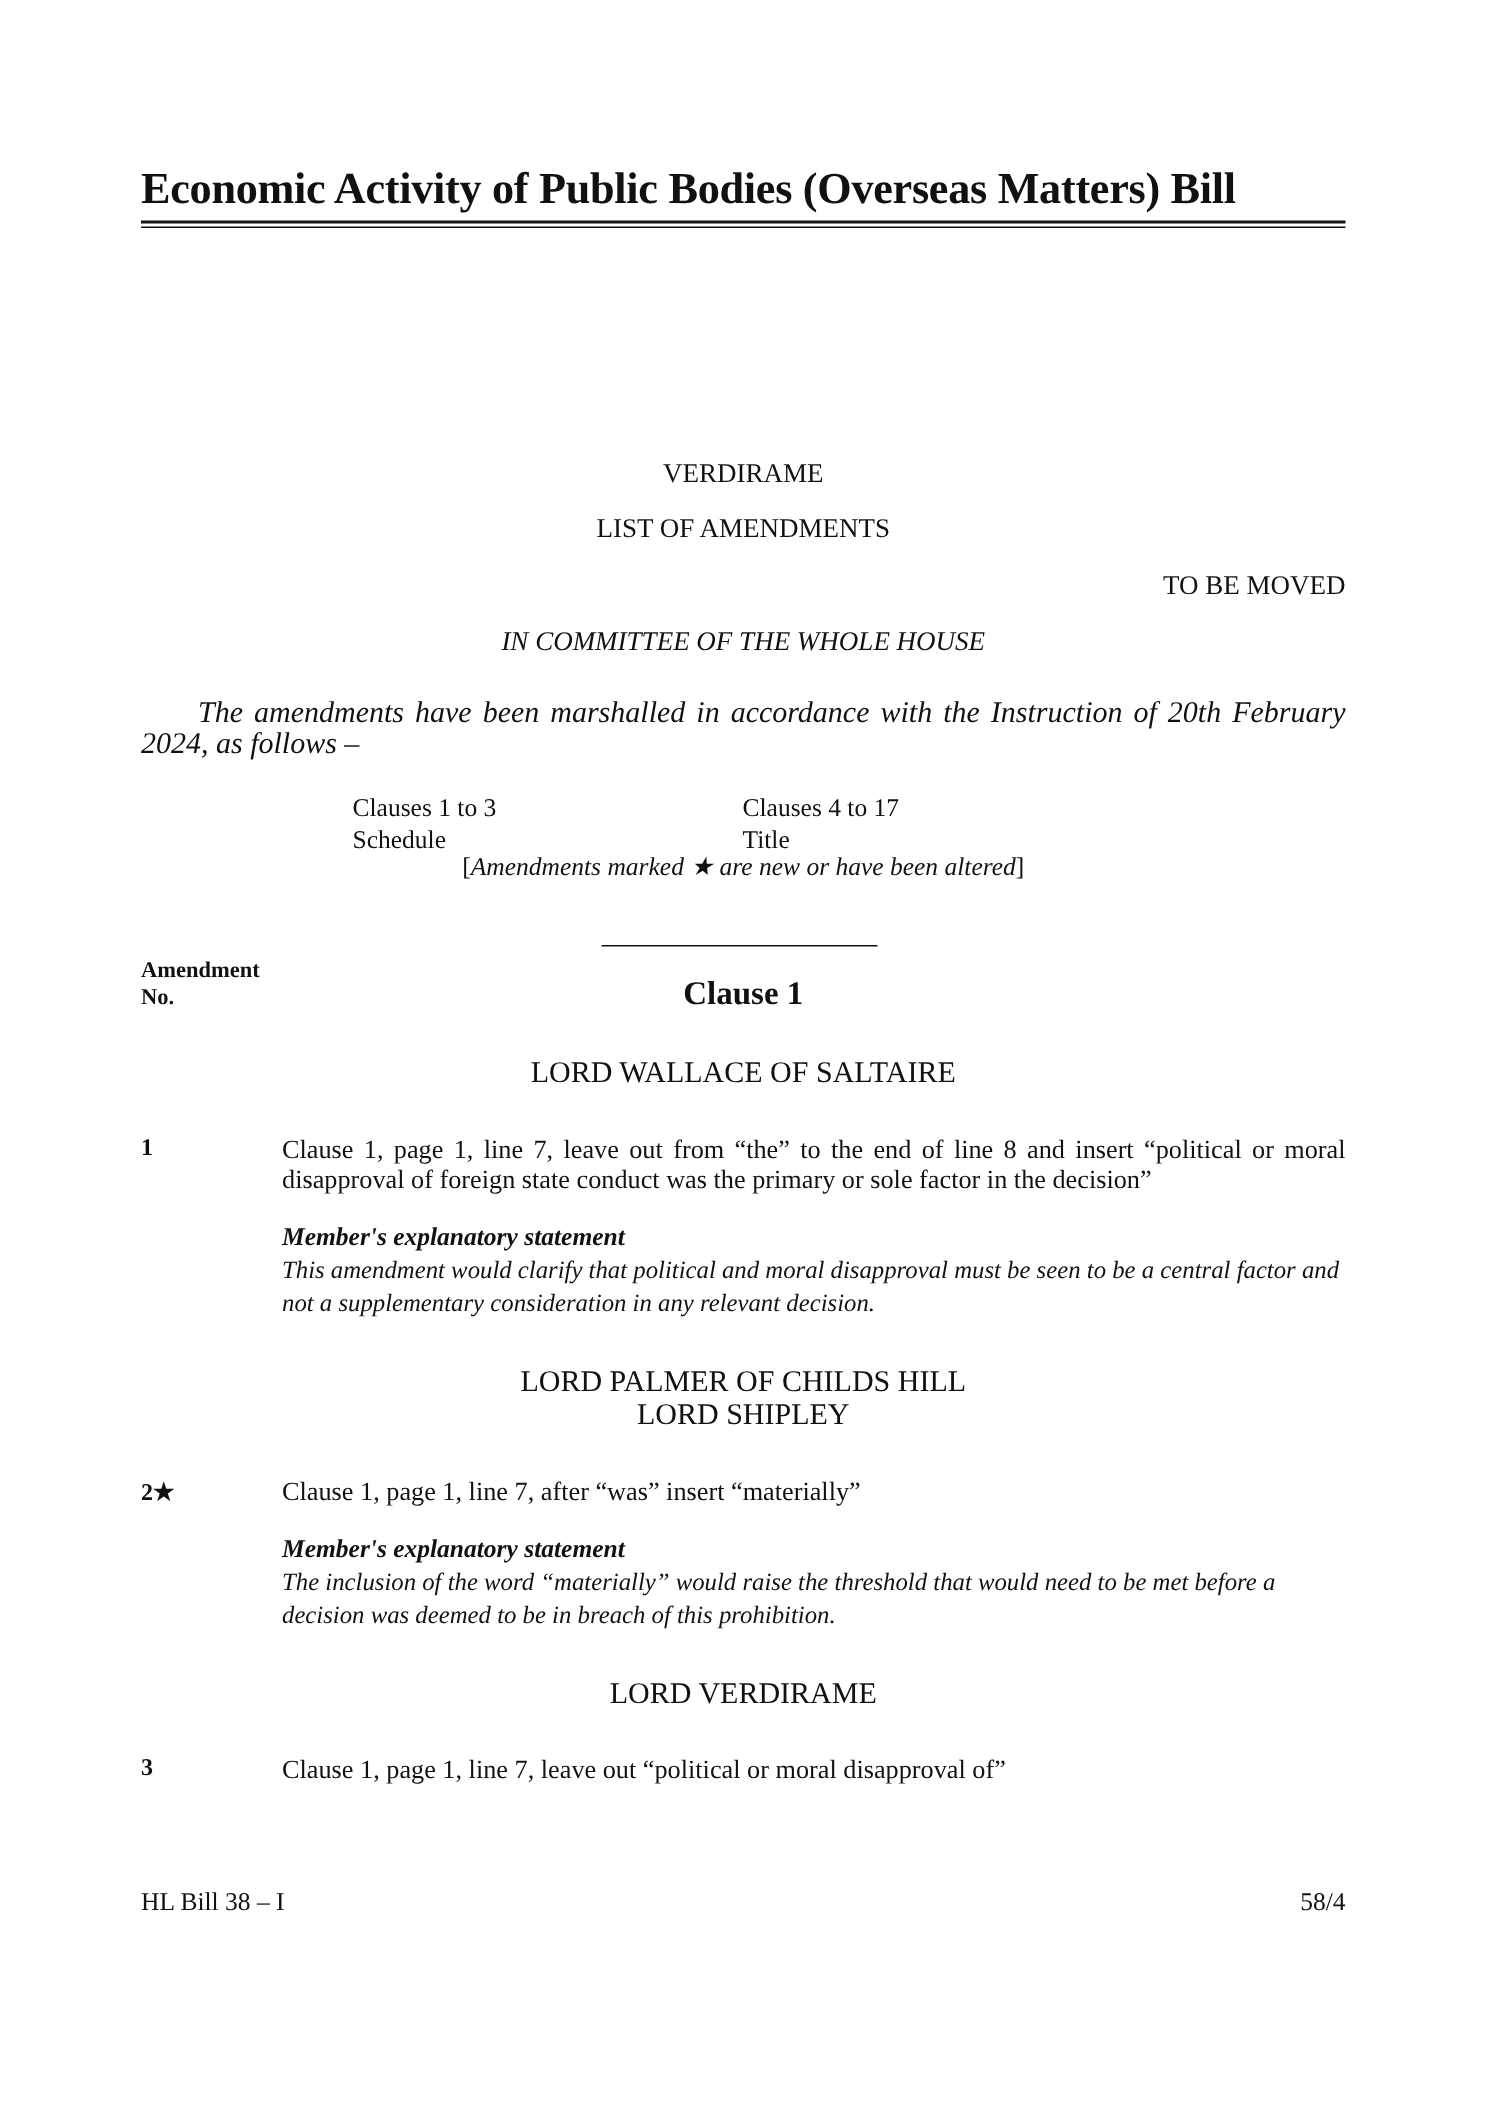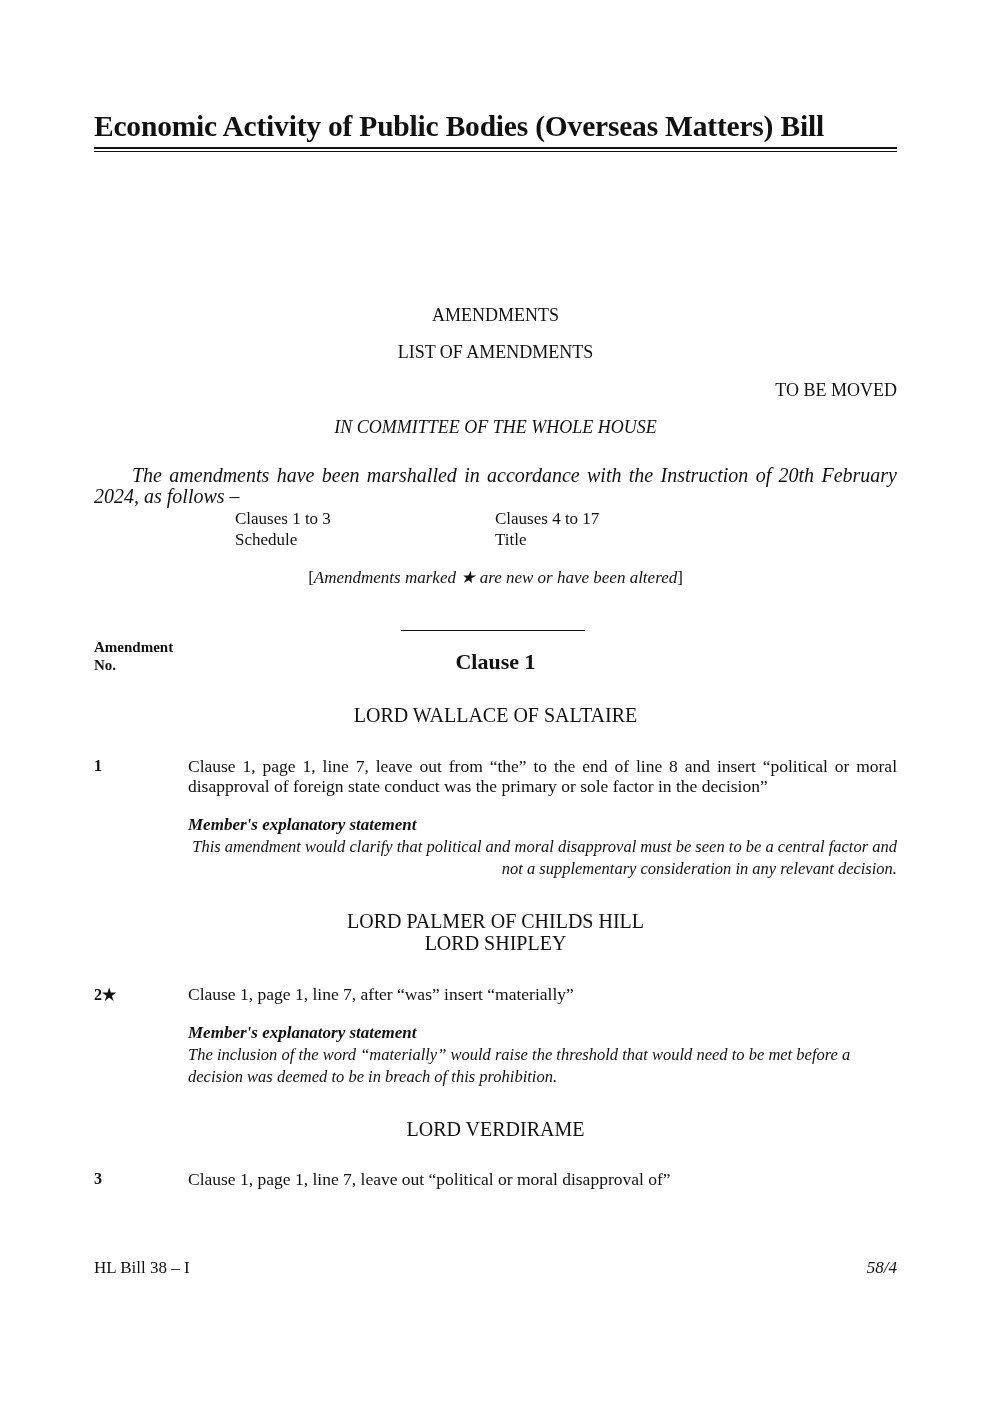--- a/index.html
+++ b/index.html
@@ -14,21 +14,21 @@
       font-size: 29.5px; font-weight: bold; white-space: nowrap;
       letter-spacing: -0.2px; line-height: 40px;
     }
     .rule-thick { left: 94px; top: 147px; width: 803px; height: 2px; background: #111; }
     .rule-thin { left: 94px; top: 151px; width: 803px; height: 1px; background: #111; }
     .center { left: 94px; width: 803px; text-align: center; font-size: 18px; }
     .instr {
       left: 94px; top: 465px; width: 803px; font-size: 20px; font-style: italic;
       line-height: 21px; text-align: justify; text-indent: 38px;
     }
-    .clauses-grid { font-size: 17px; line-height: 21px; }
+    .clauses-grid { font-size: 17px; line-height: 21px; margin-top: 20px; }
     .marked { left: 94px; top: 567px; width: 803px; text-align: center; font-size: 17px; }
     .marked i { font-style: italic; }
     .short-rule { left: 401px; top: 630px; width: 184px; height: 1px; background: #111; }
     .amd-no-head { left: 94px; top: 638px; font-size: 15px; font-weight: bold; line-height: 18px; }
     .clause-head { left: 94px; top: 649px; width: 803px; text-align: center; font-size: 22px; font-weight: bold; }
     .member { font-size: 20px; text-align: center; left: 94px; width: 803px; line-height: 22px; }
     .amd-num { left: 94px; font-size: 16px; font-weight: bold; }
     .amd-text { left: 188px; width: 709px; font-size: 17.5px; line-height: 20px; text-align: justify; }
     .expl-head { left: 188px; font-size: 17px; font-weight: bold; font-style: italic; }
     .expl-body { left: 188px; width: 709px; font-size: 16.5px; font-style: italic; line-height: 22px; }
@@ -36,21 +36,21 @@
   </style>
 </head>
 <body>
 
 <div>
 
   <div class="abs title">Economic Activity of Public Bodies (Overseas Matters) Bill</div>
   <div class="abs rule-thick"></div>
   <div class="abs rule-thin"></div>
 
-  <div class="abs center" style="top:305px;">AMENDMENTS</div>
+  <div class="abs center" style="top:305px;">VERDIRAME</div>
   <div class="abs center" style="top:342px;">LIST OF AMENDMENTS</div>
   <div class="abs center" style="top:380px;text-align:right;">TO BE MOVED</div>
   <div class="abs center" style="top:417px;font-style:italic;">IN COMMITTEE OF THE WHOLE HOUSE</div>
 
   <div class="abs instr">The amendments have been marshalled in accordance with the Instruction of 20th February 2024, as follows –</div>
 
   <div class="abs clauses-grid" style="left:235px; top:508px;">
     <div>Clauses 1 to 3</div>
     <div>Schedule</div>
   </div>
@@ -68,29 +68,29 @@
   <div class="abs amd-no-head">
     <div>Amendment</div>
     <div>No.</div>
   </div>
   <div class="abs clause-head">Clause 1</div>
 
   <div class="abs member" style="top:704px;">LORD WALLACE OF SALTAIRE</div>
   <div class="abs amd-num" style="top:757px;">1</div>
   <div class="abs amd-text" style="top:756px;">Clause 1, page 1, line 7, leave out from “the” to the end of line 8 and insert “political or moral disapproval of foreign state conduct was the primary or sole factor in the decision”</div>
   <div class="abs expl-head" style="top:815px;">Member's explanatory statement</div>
-  <div class="abs expl-body" style="top:836px;text-align:right;">This amendment would clarify that political and moral disapproval must be seen to be a central factor and not a supplementary consideration in any relevant decision.</div>
+  <div class="abs expl-body" style="top:836px;">This amendment would clarify that political and moral disapproval must be seen to be a central factor and not a supplementary consideration in any relevant decision.</div>
 
   <div class="abs member" style="top:910px;">LORD PALMER OF CHILDS HILL</div>
   <div class="abs member" style="top:932px;">LORD SHIPLEY</div>
   <div class="abs amd-num" style="top:985px;">2★</div>
   <div class="abs amd-text" style="top:984px;">Clause 1, page 1, line 7, after “was” insert “materially”</div>
   <div class="abs expl-head" style="top:1023px;">Member's explanatory statement</div>
   <div class="abs expl-body" style="top:1044px;">The inclusion of the word “materially” would raise the threshold that would need to be met before a decision was deemed to be in breach of this prohibition.</div>
 
   <div class="abs member" style="top:1118px;">LORD VERDIRAME</div>
   <div class="abs amd-num" style="top:1170px;">3</div>
   <div class="abs amd-text" style="top:1169px;">Clause 1, page 1, line 7, leave out “political or moral disapproval of”</div>
 
   <div class="abs footer" style="left:94px; top:1258px;">HL Bill 38 – I</div>
-  <div class="abs footer" style="right:94px; top:1258px;font-style:italic;">58/4</div>
+  <div class="abs footer" style="right:94px; top:1258px;">58/4</div>
 
 </div>
 
 </body></html>

